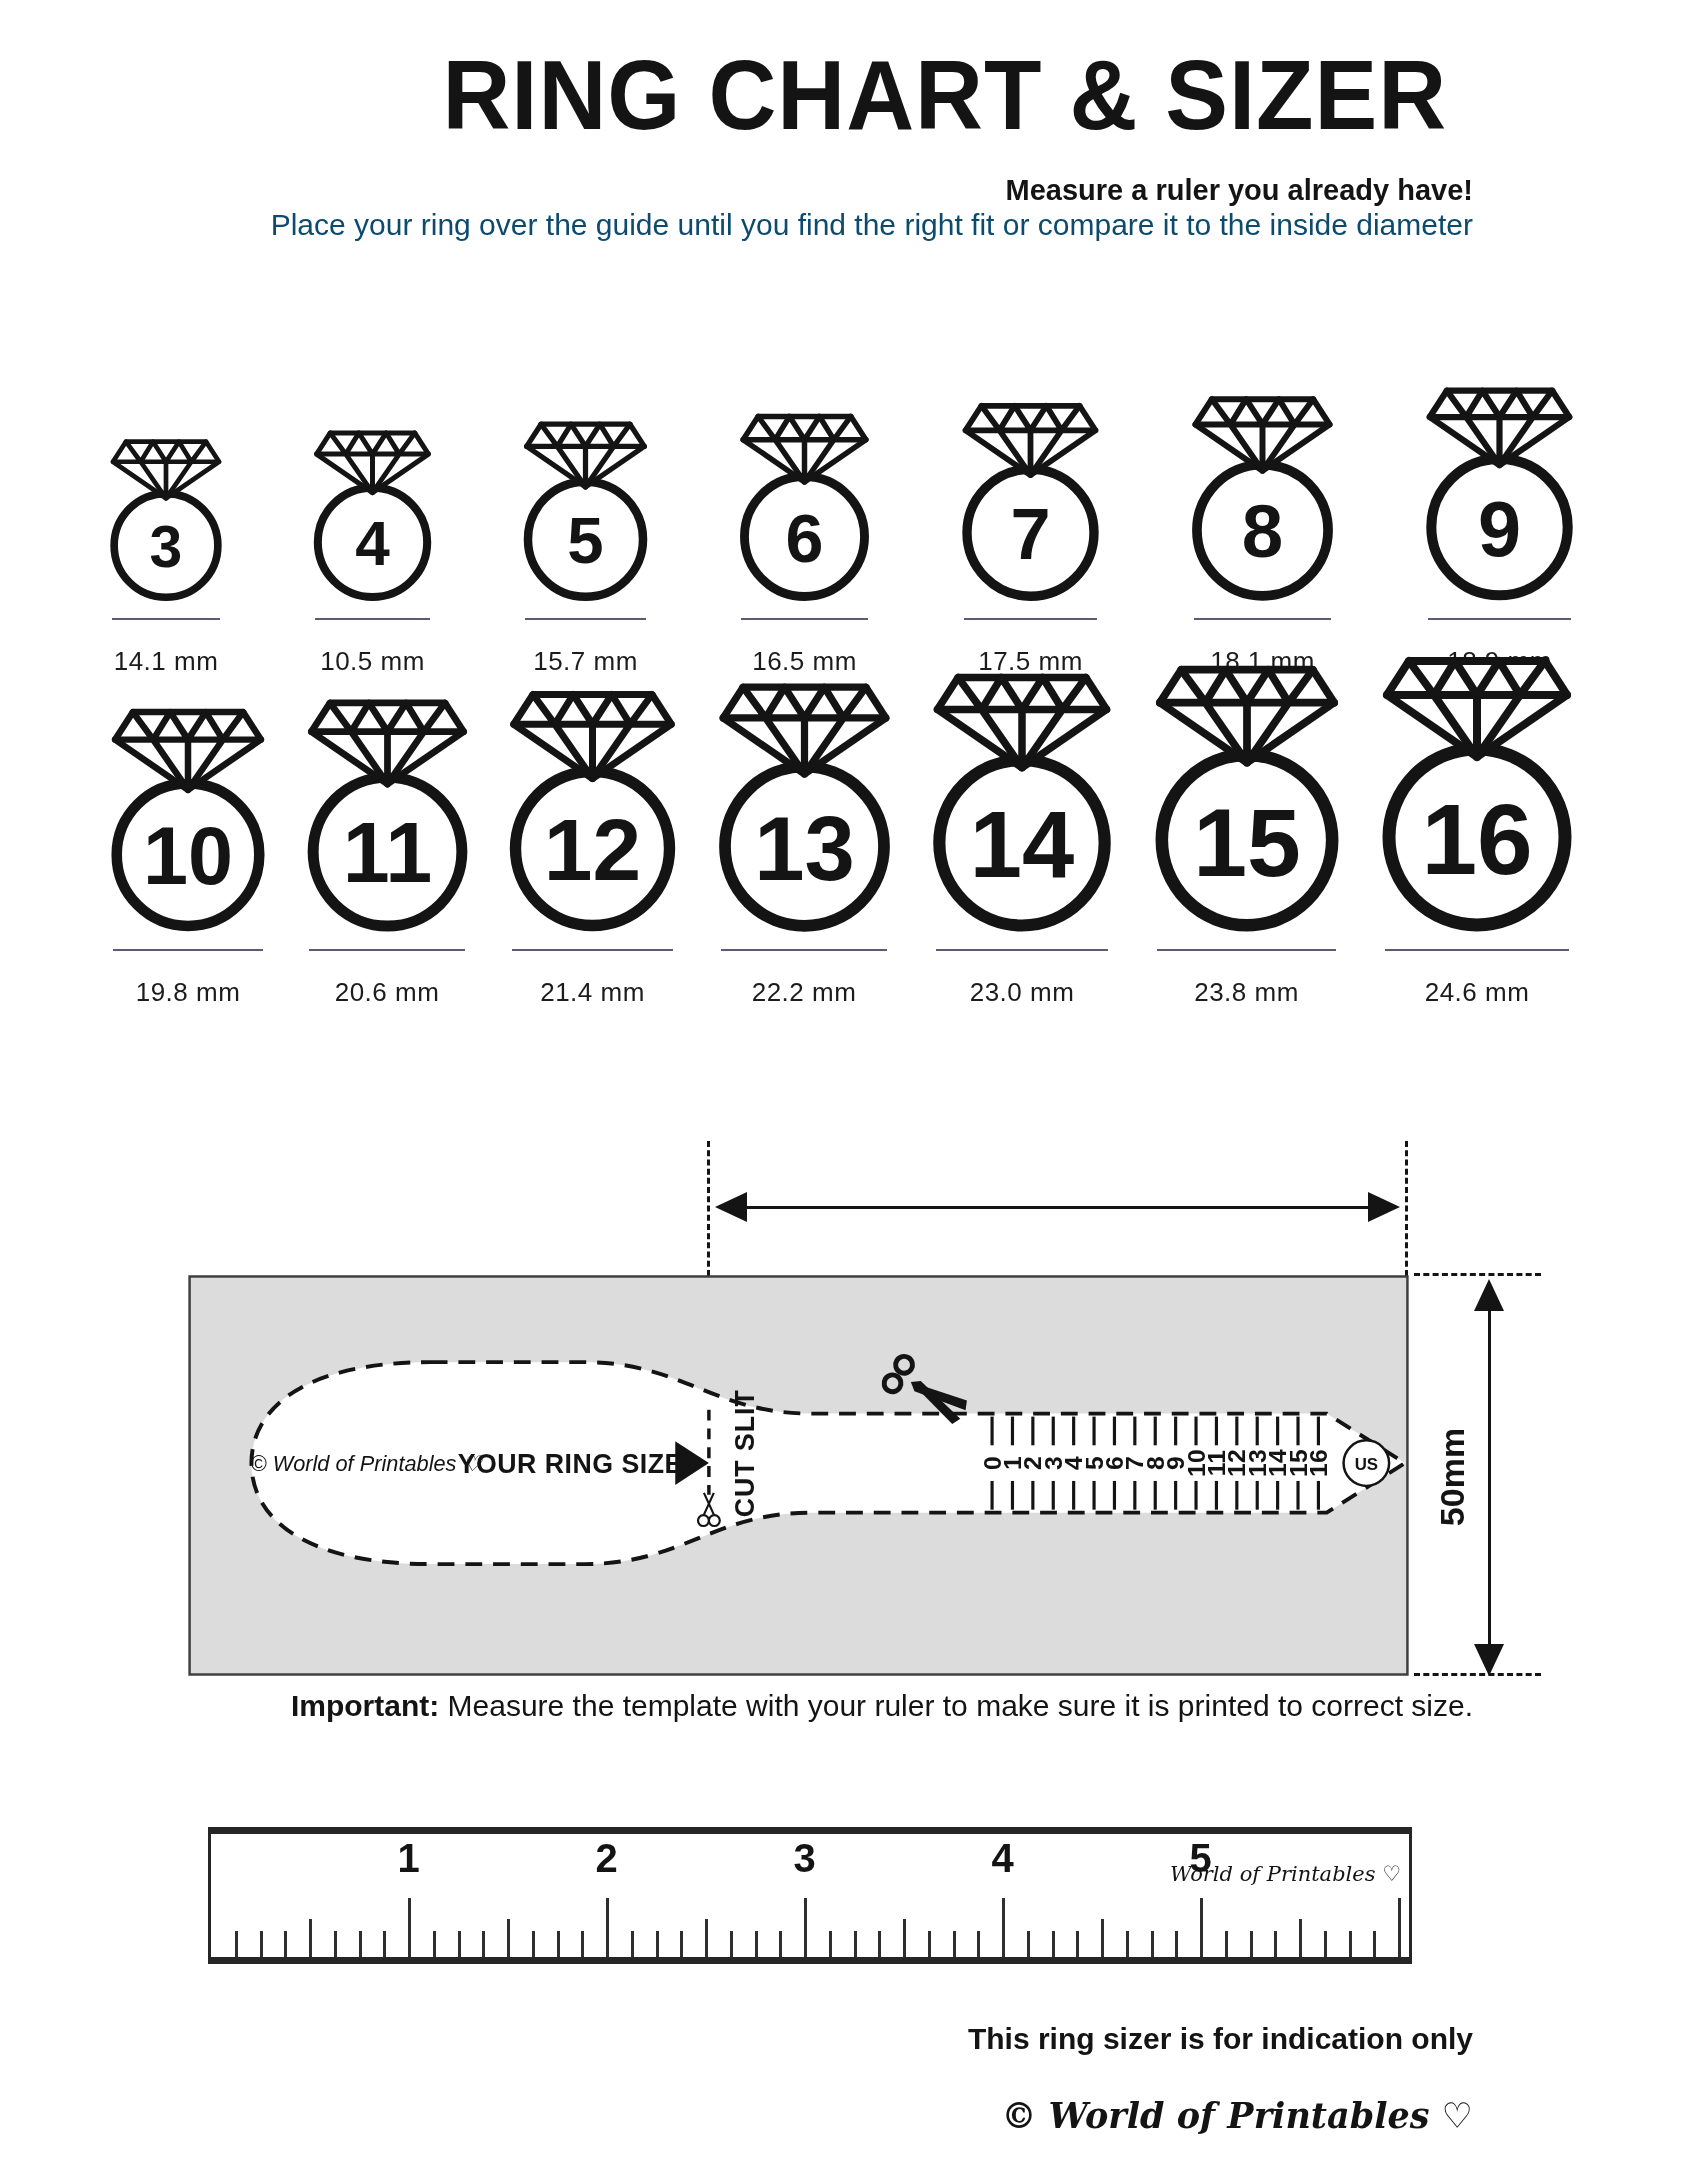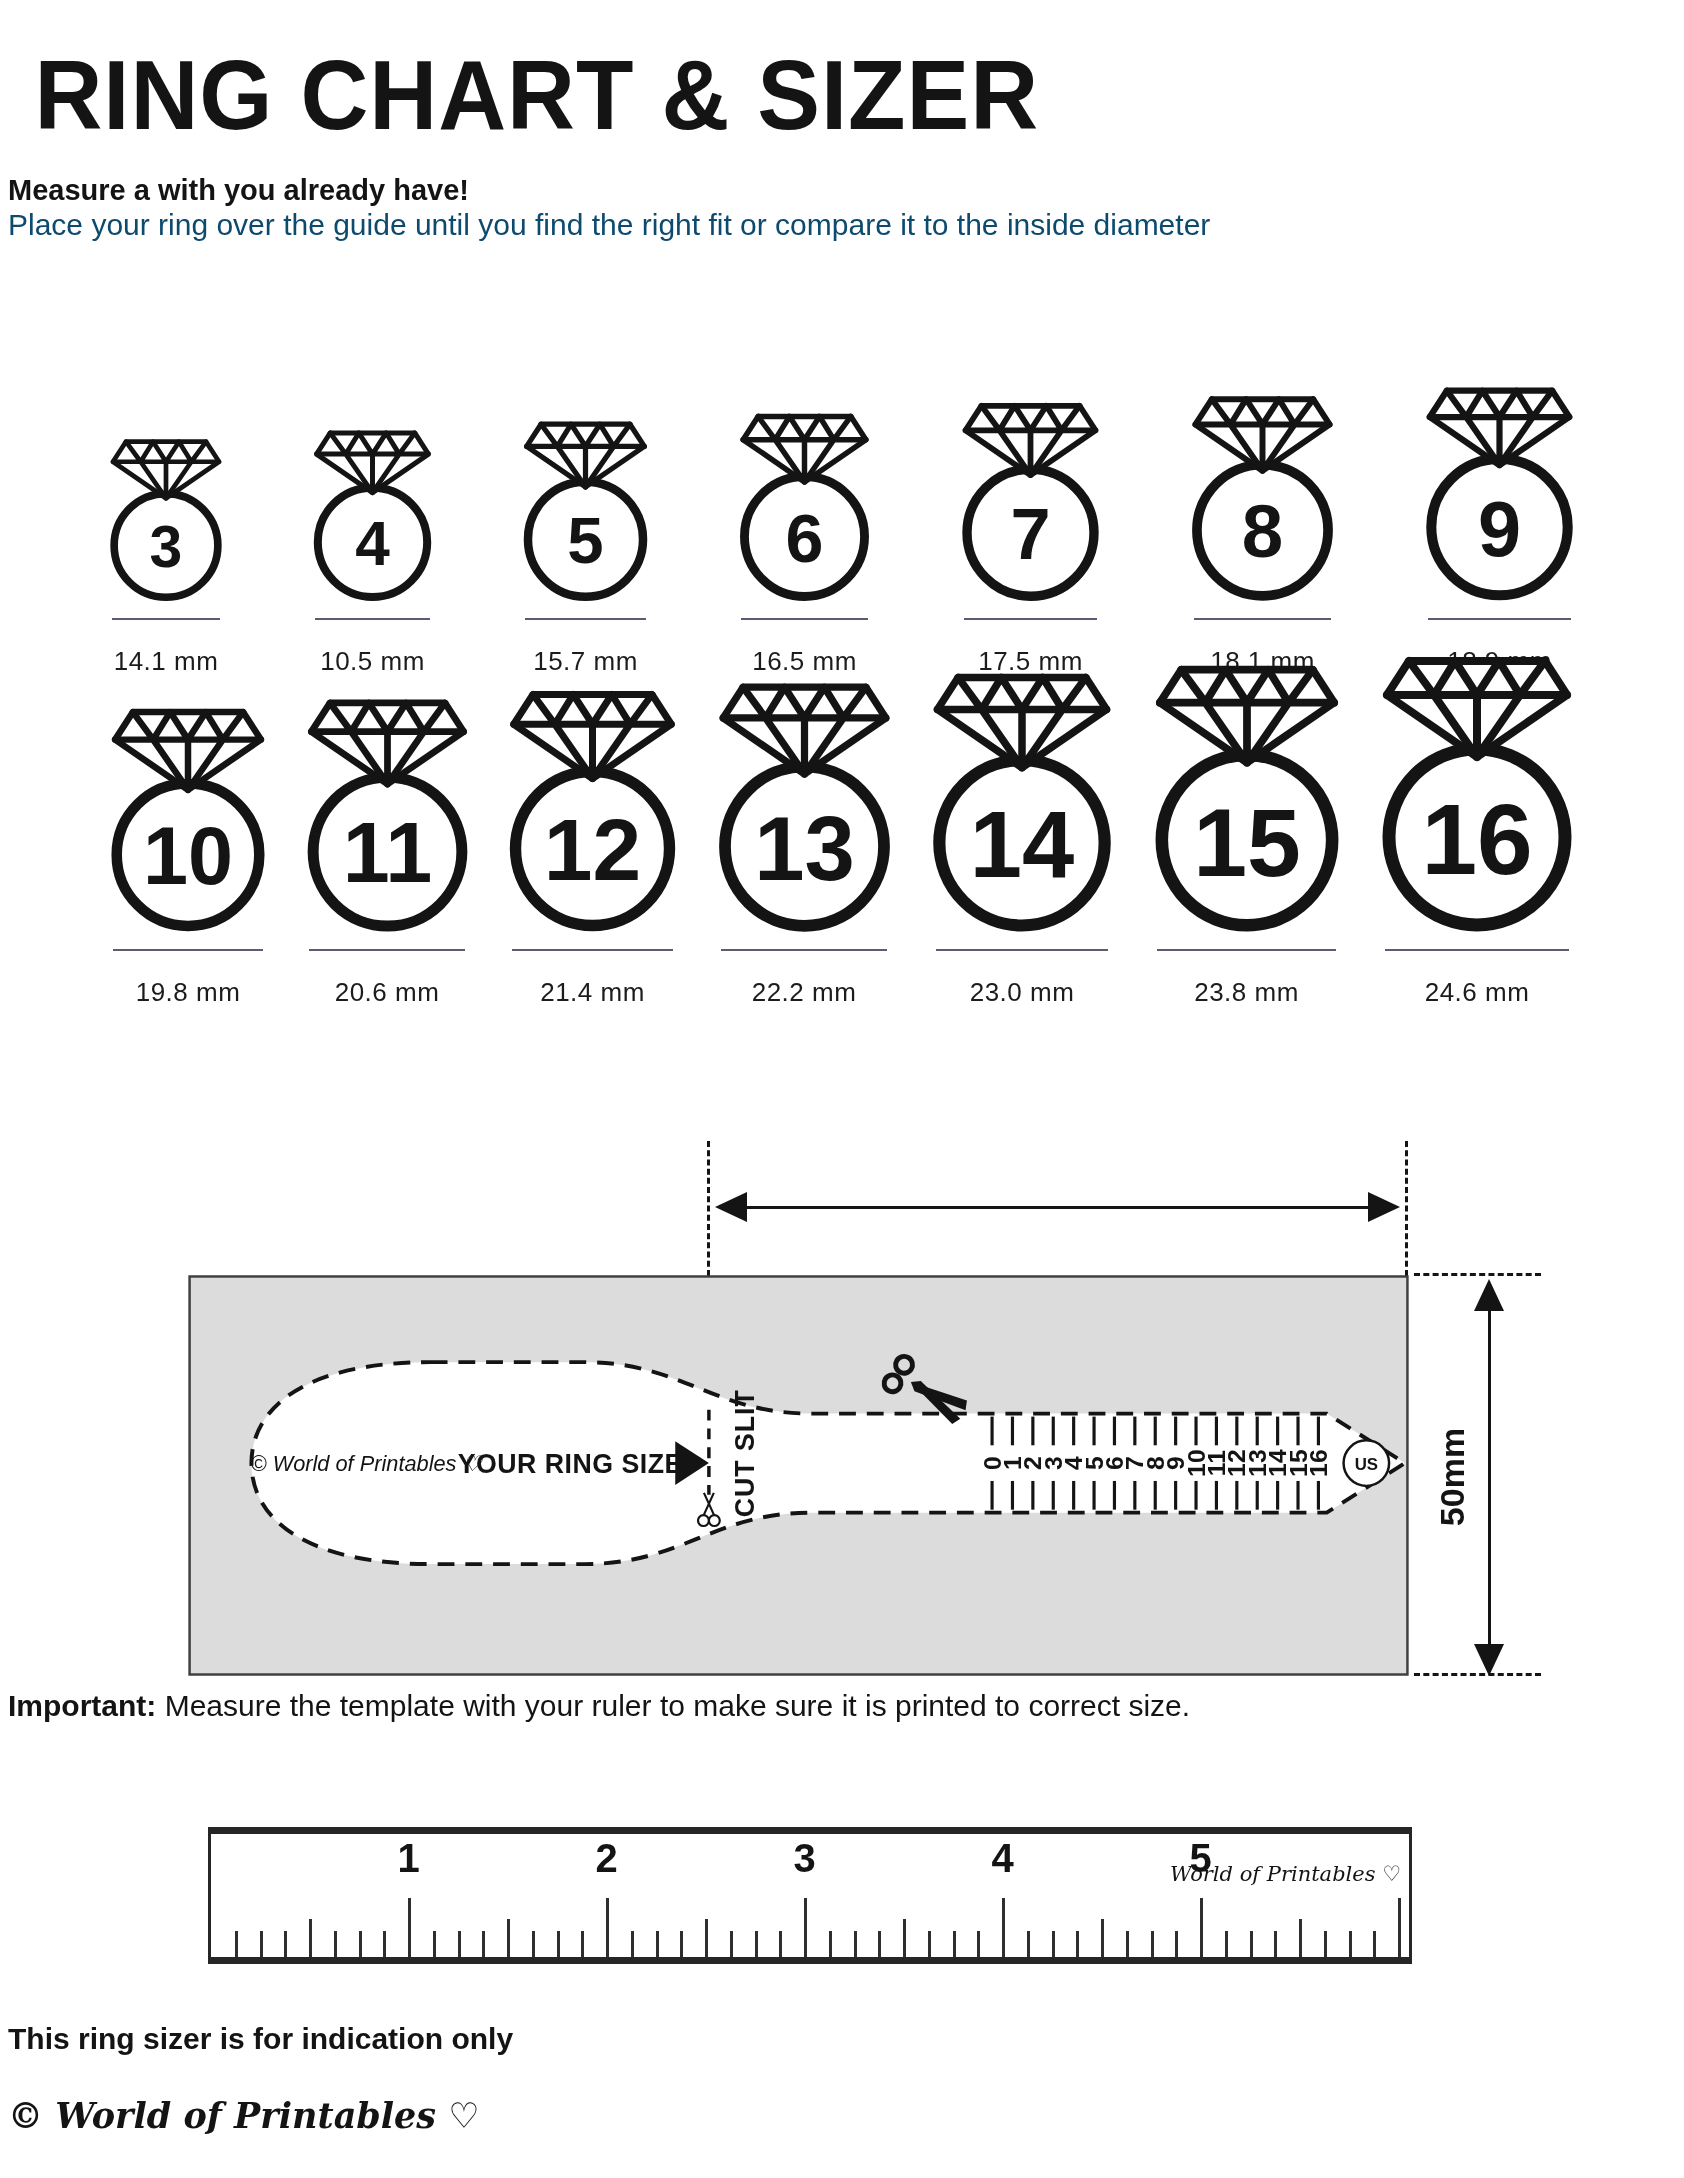--- a/index.html
+++ b/index.html
@@ -1,19 +1,19 @@
 <!DOCTYPE html>
 <html><head>
 <meta charset="utf-8">
 <style>
   html,body{margin:0;padding:0;background:#888;}
   .page{position:relative;width:1684px;height:2178px;background:#ffffff;overflow:hidden;
         font-family:"Liberation Sans",sans-serif;color:#141414;}
   .abs{position:absolute;}
-  .center{left:8px;width:1457px;text-align:left;}
+  .center{left:16px;width:1457px;text-align:right;}
   
   .title-wrap{top:38px;}
   .title{display:inline-block;font-size:99px;font-weight:800;letter-spacing:1px;
          transform:scaleX(.95);transform-origin:center;white-space:nowrap;}
   .sub-bold{top:174px;font-size:29px;font-weight:700;}
   .sub{top:208px;font-size:30px;font-weight:400;color:#0c4a6e;}
   
   .ring-row{position:absolute;left:107px;width:1470px;display:flex;
             justify-content:space-between;align-items:flex-end;}
   #ring-row-1{top:402px;height:274px;}
@@ -62,21 +62,21 @@
   .brand-logo{top:2095px;font-size:35px;font-weight:700;}
 </style>
 </head>
 <body>
 
 <div class="page">
 
   <div class="abs center title-wrap">
     <span class="title">RING CHART &amp; SIZER</span>
   </div>
-  <div class="abs center sub-bold">Measure a with you already have!</div>
+  <div class="abs center sub-bold">Measure a ruler you already have!</div>
   <div class="abs center sub">Place your ring over the guide until you find the right fit or compare it to the inside diameter</div>
 
   <div id="ring-row-1" class="ring-row">
       <div class="ring-item">
         <svg width="118" height="165" viewBox="0 0 100 140">
           <circle cx="50" cy="92" r="44" fill="#fff" stroke="#141414" stroke-width="6.5"></circle>
           <g stroke="#141414" stroke-width="4" stroke-linejoin="round" stroke-linecap="round">
             <path d="M16 4 L84 4 L95 21 L50 52 L5 21 Z" fill="#fff"></path>
             <path d="M5 21 H95 M16 4 L28.5 21 L39 4 L50 21 L61 4 L71.5 21 L84 4 M28.5 21 L50 52 M50 21 V52 M71.5 21 L50 52" fill="none"></path>
           </g>

